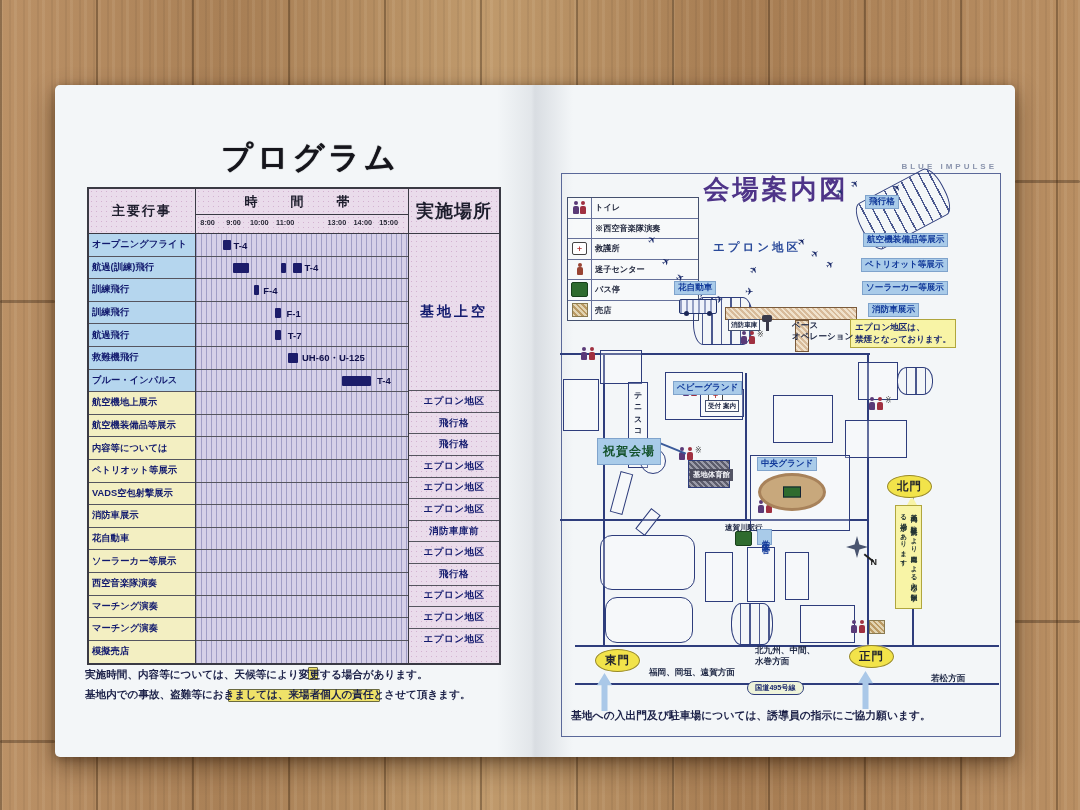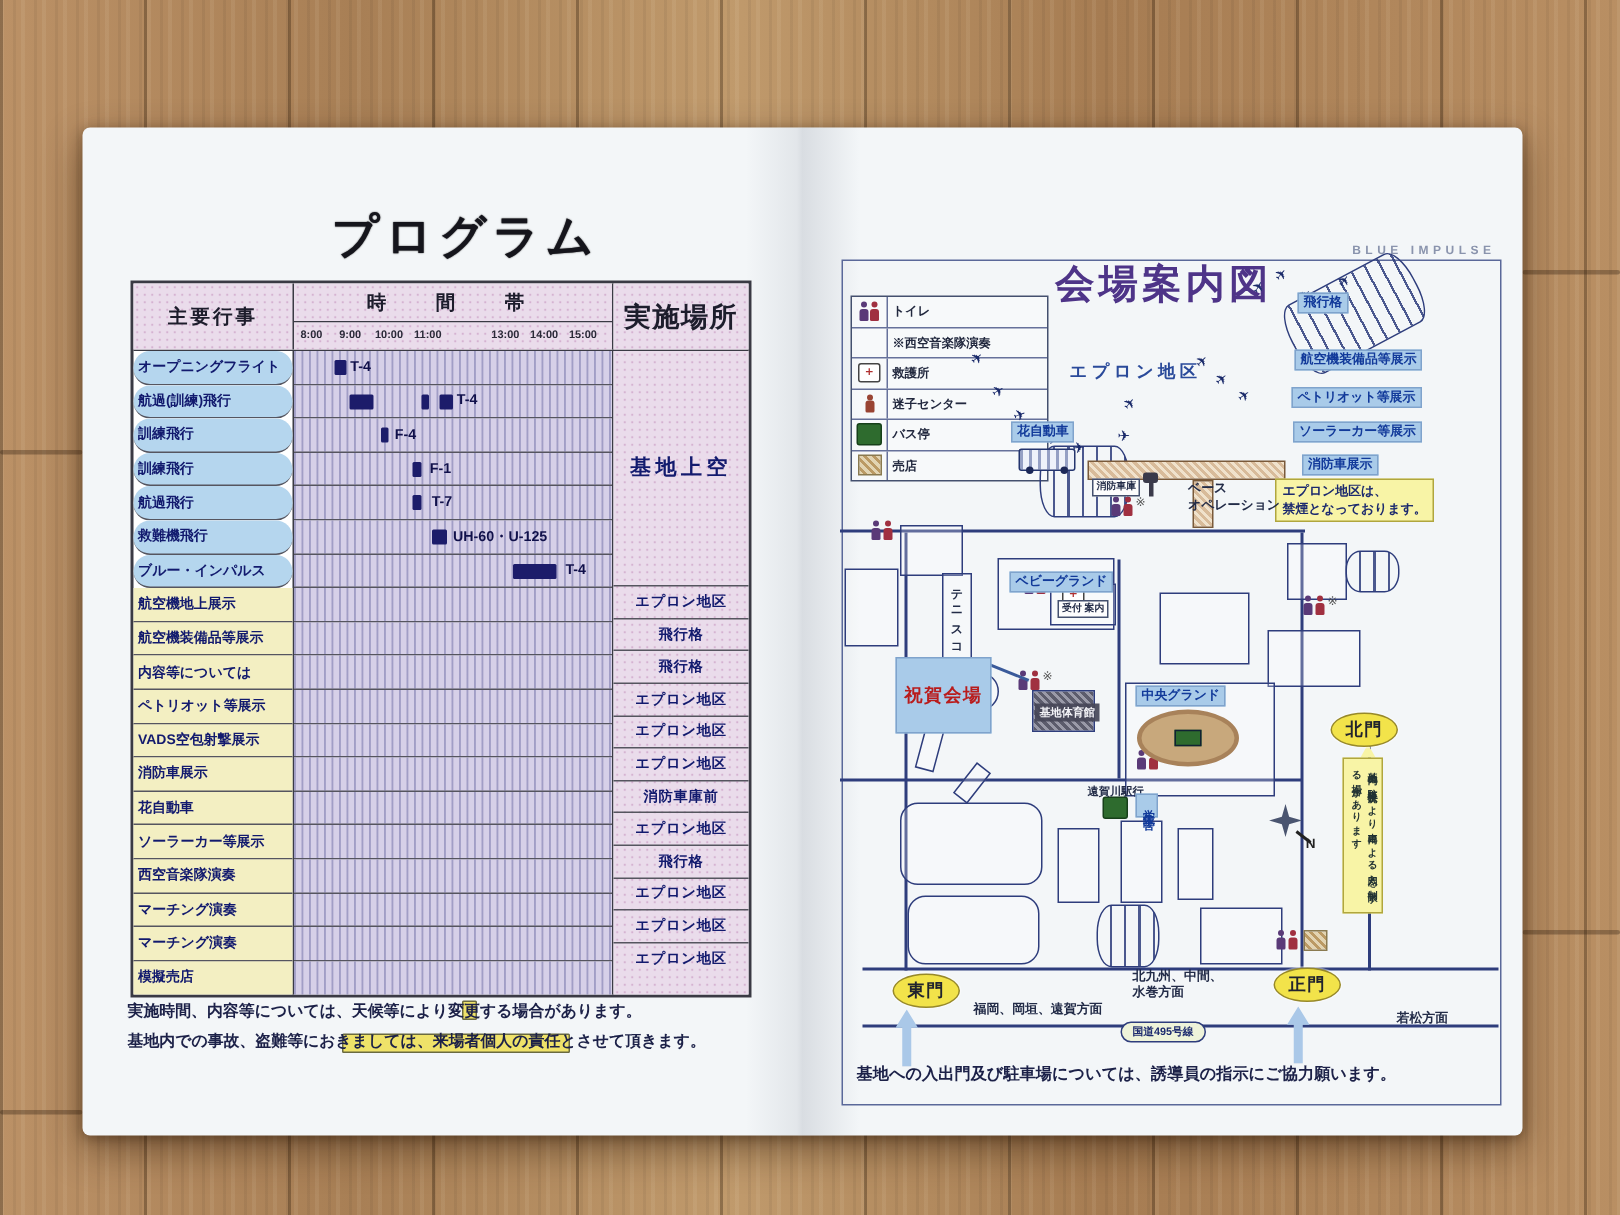--- a/index.html
+++ b/index.html
@@ -42,21 +42,21 @@
   .h-loc{width:90px;display:flex;align-items:center;justify-content:center;
     font-size:18px;font-weight:bold;color:#1d1d2c;letter-spacing:1px;}
   .pt-body{display:flex;}
   .colL{width:106px;border-right:1.5px solid #3a3a44;}
   .colG{flex:1;border-right:1.5px solid #3a3a44;}
   .colR{width:90px;display:flex;flex-direction:column;}
   .trow{height:22.6px;box-sizing:border-box;border-bottom:1px solid #55555f;}
   .trow:last-child{border-bottom:none;}
   .lab{display:flex;align-items:center;padding-left:3px;
     font-size:9.3px;font-weight:bold;color:#121a6e;letter-spacing:0;white-space:nowrap;overflow:hidden;}
-  .lab.flight{background:#b5d6ee;border-radius:11px;}
+  .lab.flight{background:#b5d6ee;}
   .lab.ground{background:#f3efc2;}
   .gcell{position:relative;
     background-image:repeating-linear-gradient(90deg, rgba(88,88,150,.42) 0 1px, rgba(0,0,0,0) 1px 12.75px);}
   .bar{position:absolute;border-radius:1px;}
   .bar-navy{top:6px;height:10px;background:#1c1c6a;}
   .bar-yellow{top:4.5px;height:13px;background:#efe269;border:1px solid #6a6a40;box-sizing:border-box;
     display:flex;align-items:center;justify-content:center;margin-top:44px;}
   .bar-yellow span{font-size:9px;font-weight:bold;color:#22224a;letter-spacing:1px;white-space:nowrap;}
   .gnote{position:absolute;top:50%;transform:translateY(-50%);
     font-size:9.5px;font-weight:bold;color:#10104a;white-space:nowrap;}
@@ -114,21 +114,21 @@
     clip-path:polygon(50% 0,100% 32%,70% 32%,70% 100%,30% 100%,30% 32%,0 32%);
     filter:drop-shadow(0 0 1px #2a4a8a);}
   .compass{position:absolute;width:34px;height:34px;}
   .compass .star8{position:absolute;left:3px;top:3px;width:22px;height:22px;background:#4a5570;
     clip-path:polygon(50% 0,61% 39%,100% 50%,61% 61%,50% 100%,39% 61%,0 50%,39% 39%);}
   .compass .cn{position:absolute;right:0;bottom:0;font-size:9px;font-weight:bold;color:#222;}
   .compass .carr{position:absolute;right:2px;bottom:8px;width:12px;height:2px;background:#222;transform:rotate(38deg);}
 
   .mlabel{position:absolute;white-space:pre-line;}
   .ml-blue{background:#a9cbe9;border:.5px solid #7fa3cc;color:#123a9a;font-weight:bold;font-size:8.6px;padding:1px 3px;line-height:1.15;}
-  .ml-blue-big{background:#a9cbe9;border:.5px solid #7fa3cc;color:#b91c1c;font-weight:bold;font-size:12px;padding:16px 5px;letter-spacing:1px;}
+  .ml-blue-big{background:#a9cbe9;border:.5px solid #7fa3cc;color:#14532d;font-weight:bold;font-size:12px;padding:4px 5px;letter-spacing:1px;}
   .ml-area{color:#2a4a9a;font-weight:bold;font-size:11.5px;letter-spacing:3px;}
   .ml-plain{color:#232c48;font-weight:bold;font-size:8.6px;line-height:1.3;}
   .ml-small{color:#232c48;font-weight:bold;font-size:7.5px;line-height:1.2;}
   .ml-minibox{background:#fdfdfd;border:1px solid #44506e;color:#232c48;font-weight:bold;font-size:6.6px;padding:1px 2px;line-height:1.2;}
   .ml-gate{background:#f2e34a;border:1.2px solid #97892a;border-radius:50%;color:#20232e;font-weight:bold;font-size:11.5px;padding:3px 9px;letter-spacing:1px;box-shadow:0 0 0 1px rgba(255,255,255,.4);}
   .ml-ynote{background:#f8f4a6;border:1px solid #b0a63e;color:#1c2a6e;font-weight:bold;font-size:8.6px;padding:2px 4px;line-height:1.35;}
   .ml-vnote{background:#f8f4a6;border:1px solid #b0a63e;color:#233;font-weight:bold;font-size:6.6px;
     writing-mode:vertical-rl;text-orientation:upright;padding:3px 2px;line-height:1.6;letter-spacing:1px;}
   .ml-vblue{background:#a9cbe9;border:.5px solid #7fa3cc;color:#123a9a;font-weight:bold;font-size:8px;
     writing-mode:vertical-rl;text-orientation:upright;padding:3px 1px;letter-spacing:2px;}

